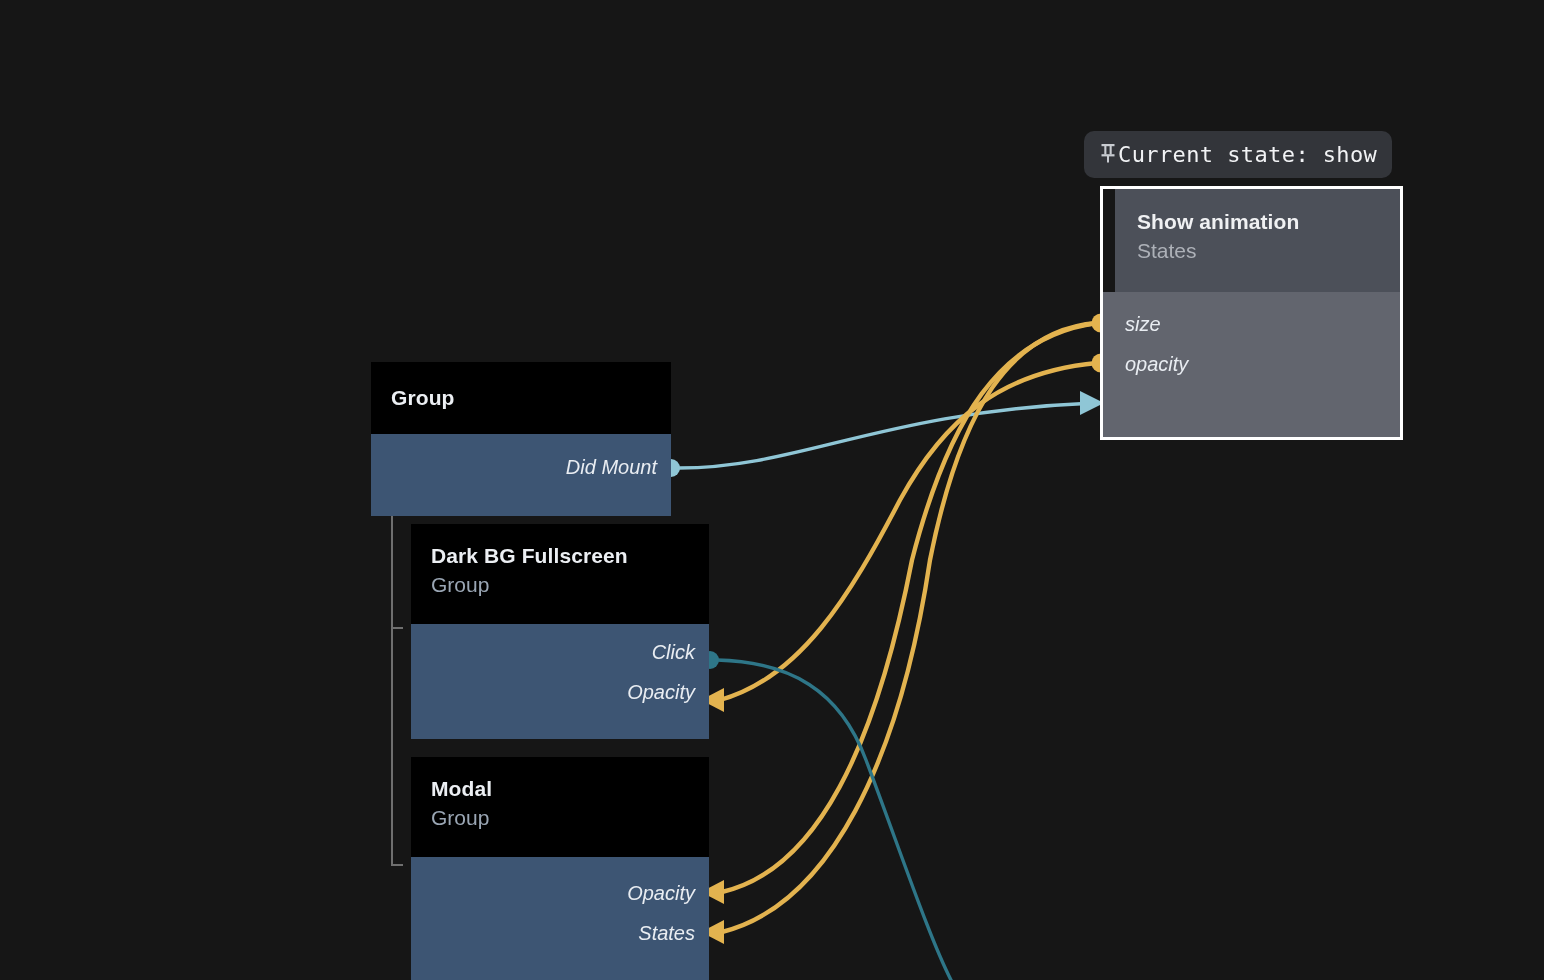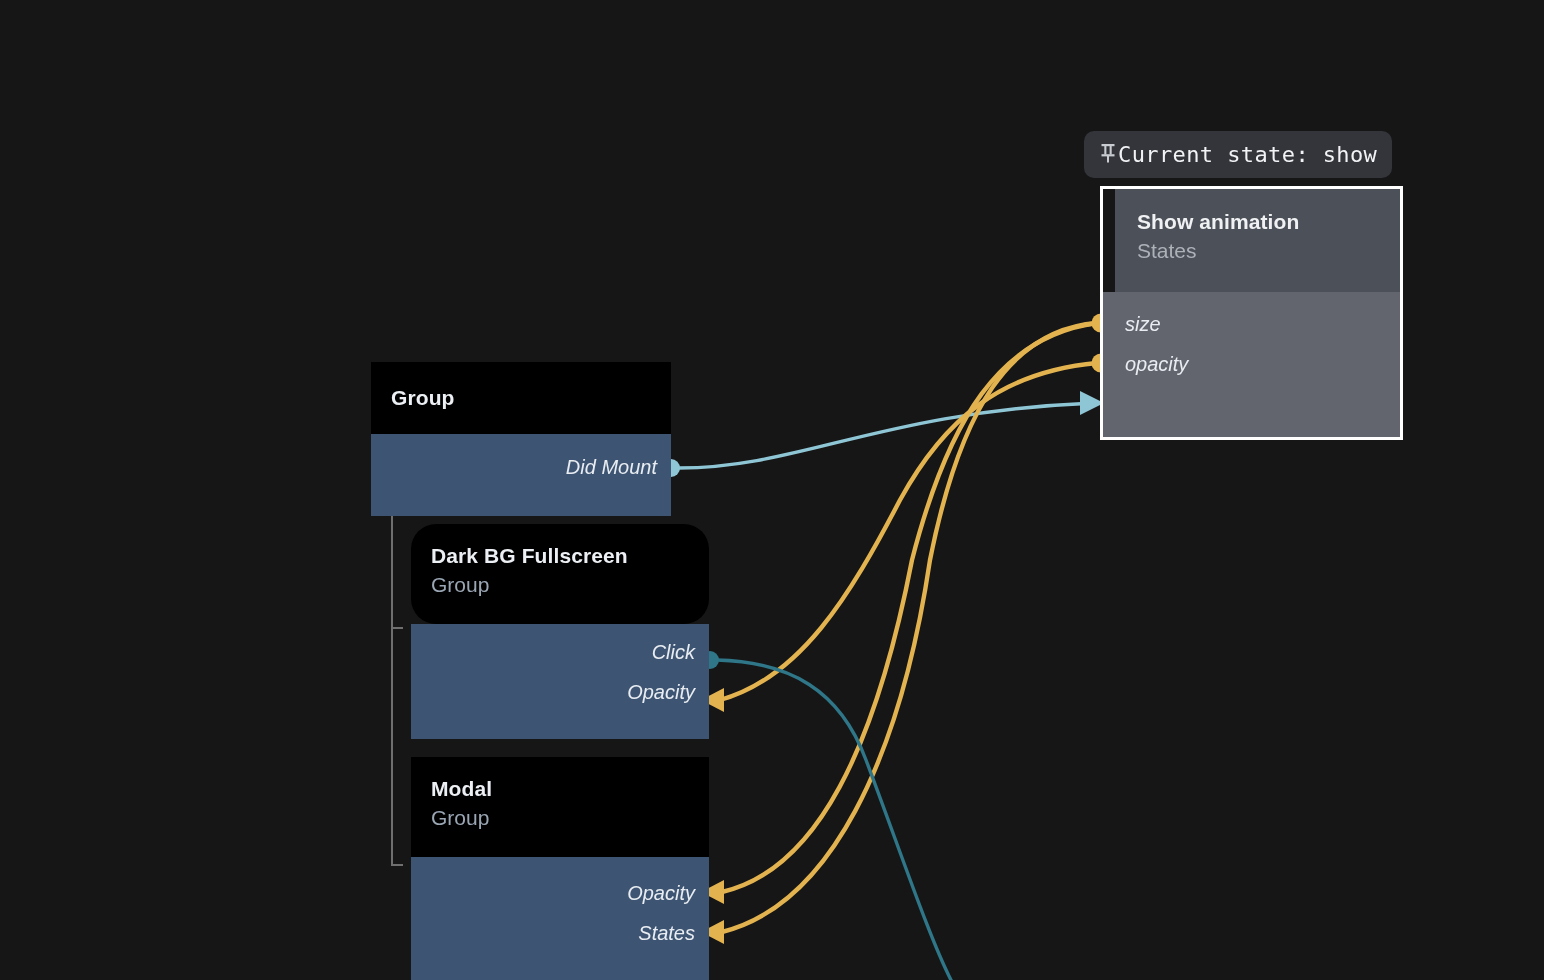--- a/index.html
+++ b/index.html
@@ -82,21 +82,21 @@
     white-space: nowrap;
   }
 
   
   #node-group { left: 371px; top: 362px; width: 300px; }
   #node-group .node-header { height: 72px; padding-top: 22px; }
   #node-group .node-body { height: 82px; padding-top: 13px; padding-bottom: 0; }
 
   
   #node-darkbg { left: 411px; top: 524px; width: 298px; }
-  #node-darkbg .node-header { height: 100px; border-radius: 25px; }
+  #node-darkbg .node-header { height: 100px; }
   #node-darkbg .node-body { height: 115px; }
 
   
   #node-modal { left: 411px; top: 757px; width: 298px; }
   #node-modal .node-header { height: 100px; }
   #node-modal .node-body { height: 212px; padding-top: 16px; }
 
   
   #node-states {
     left: 1100px;

